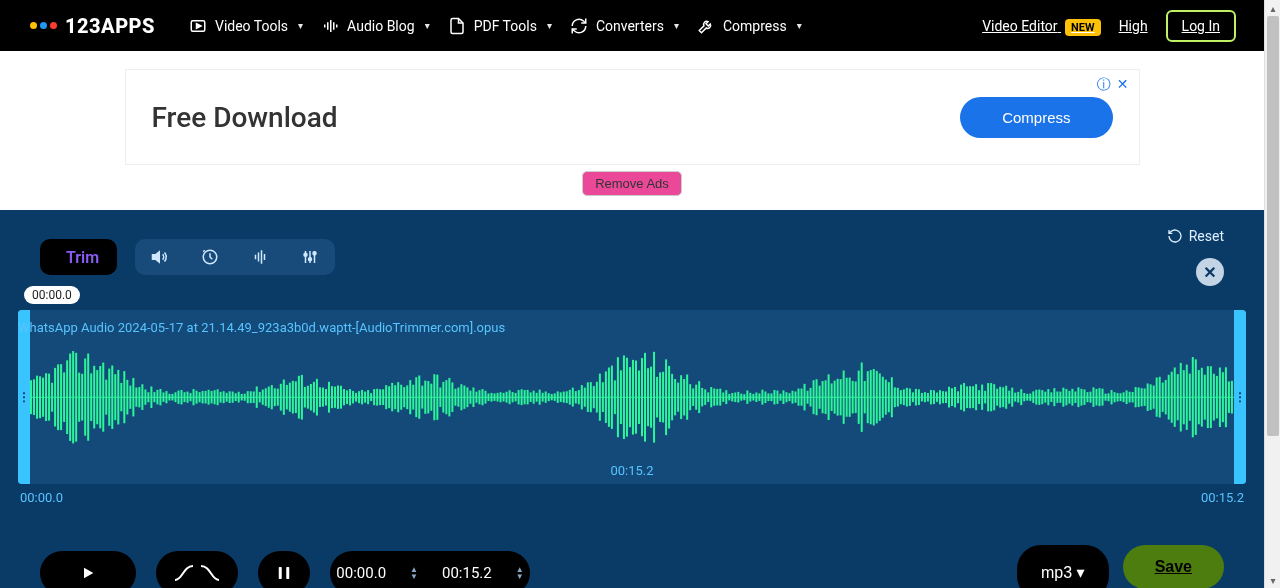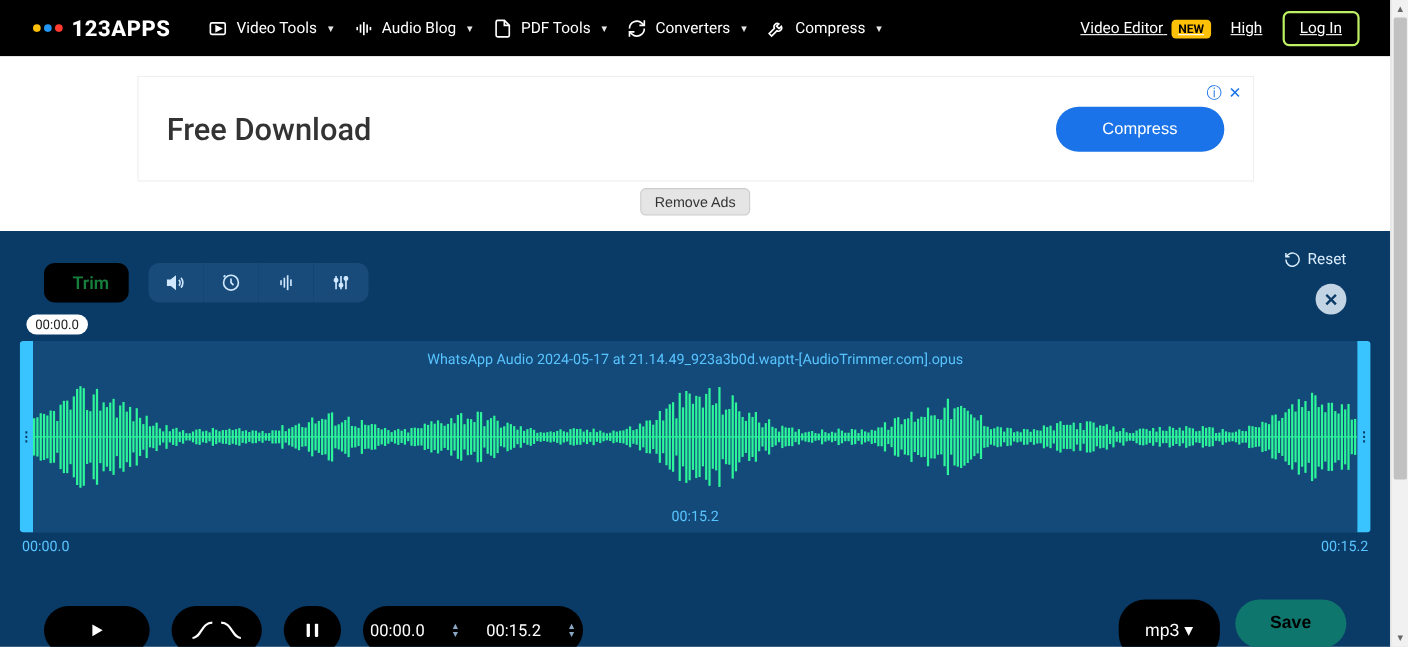--- a/index.html
+++ b/index.html
@@ -47,21 +47,21 @@
   .ad-text { flex:1;}
   .ad-title { font-size:28px; font-weight:500; color:#333;}
   .ad-desc { color:#555; font-size:15px; line-height:1.35; max-width:680px;}
   .ad-cta {
     background:#1a73e8; color:#fff; border:none; padding:12px 42px;
     border-radius:26px; font-size:15px; cursor:pointer;
   }
   .ad-icons { position:absolute; top:6px; right:10px; display:flex; gap:6px; color:#1a73e8; font-size:14px;}
   .remove-ads {
     display:block; margin:6px auto 0; padding:4px 12px; font-size:13px;
-    border:1px solid #ccc; border-radius:5px; background:#e5e5e5; color:#333; cursor:pointer;
+    border:1px solid #ccc; border-radius:5px; background:#ec4899; color:#333; cursor:pointer;
   }
 
   
   .editor {
     margin-top:14px;
     background:#0a3a66;
     color:#fff;
     padding-top:18px;
     padding-bottom:30px;
     min-height:390px;
@@ -72,21 +72,21 @@
   .tool-group { display:flex; background:transparent; border-radius:10px;}
   .tool-btn {
     display:flex; align-items:center; justify-content:center; gap:8px;
     width:50px; height:36px; border:none; background:#184b7a; color:#cfe8ff;
     cursor:pointer; border-radius:0;
   }
   .tool-btn:first-child { border-radius:10px 0 0 10px;}
   .tool-btn:last-child  { border-radius:0 10px 10px 0;}
   .tool-btn svg{ width:18px; height:18px; }
   .tool-active {
-    background:#000; color:#15803d; font-weight:600; width:auto;
+    background:#000; color:#8b5cf6; font-weight:600; width:auto;
     padding:0 18px; border-radius:10px; margin-right:8px; height:36px;
     display:flex; align-items:center; gap:8px;
   }
   .toolbar-right { margin-left:auto; display:flex; align-items:flex-end; gap:14px;flex-direction:column;}
   .reset-btn { display:flex; align-items:center; gap:6px; color:#dcefff; cursor:pointer; font-size:14px;}
   .close-round {
     width:28px; height:28px; border-radius:50%; background:#c3d4e4; color:#0a3a66;
     display:flex; align-items:center; justify-content:center; cursor:pointer; font-weight:700;
   }
 
@@ -97,21 +97,21 @@
     position:relative;
   }
   .handle {
     position:absolute; top:0; bottom:0; width:12px; background:#39c3ff;
     display:flex; align-items:center; justify-content:center; cursor:ew-resize;
   }
   .handle.left{ left:0; border-radius:3px 0 0 3px;}
   .handle.right{ right:0; border-radius:0 3px 3px 0;}
   .handle::after { content:"⋮"; color:#0a3a66; font-size:12px; font-weight:700;}
   .filename {
-    position:absolute; top:10px; left:0; right:0; text-align:center;
+    position:absolute; top:10px; left:0; right:0; text-align:left;
     color:#58c4ff; font-size:13px;
   }
   .time-bubble {
     position:absolute; top:-24px; left:6px; background:#fff; color:#222;
     font-size:12px; padding:2px 8px; border-radius:10px;
   }
   .wave-svg { position:absolute; left:12px; right:12px; top:30px; bottom:30px; }
   .dur-label {
     position:absolute; bottom:6px; left:0; right:0; text-align:center;
     color:#58c4ff; font-size:13px;
@@ -131,22 +131,22 @@
   .split-btn { width:52px; cursor:pointer;}
   .split-btn svg{width:18px;height:18px;}
   .time-ctrl { width:200px; gap:24px; font-size:15px; padding:0 20px;}
   .time-ctrl .spin{ display:flex; flex-direction:column; font-size:8px; color:#8aa8c4; line-height:7px;}
   .controls-right{ margin-left:auto; display:flex; gap:14px;}
   .fmt-btn {
     background:#000; color:#fff; border:none; height:55px; border-radius:24px;
     font-size:16px; padding:0 24px; cursor:pointer;
   }
   .save-btn {
-    background:#0f766e; color:#000; border:none; height:44px; border-radius:24px;
-    font-size:16px; font-weight:600; padding:0 32px; cursor:pointer;
+    background:#4d7c0f; color:#000; border:none; height:44px; border-radius:24px;
+    font-size:16px; font-weight:600; padding:0 32px; cursor:pointer;text-decoration:underline;
   }
 
   
   .scrollbar {
     position:absolute; top:0; right:0; width:16px; height:588px;
     background:#f1f1f1; border-left:1px solid #e0e0e0;
   }
   .scrollbar .thumb{
     position:absolute; left:2px; width:12px; top:16px; height:420px;
     background:#c1c1c1; border-radius:2px;

